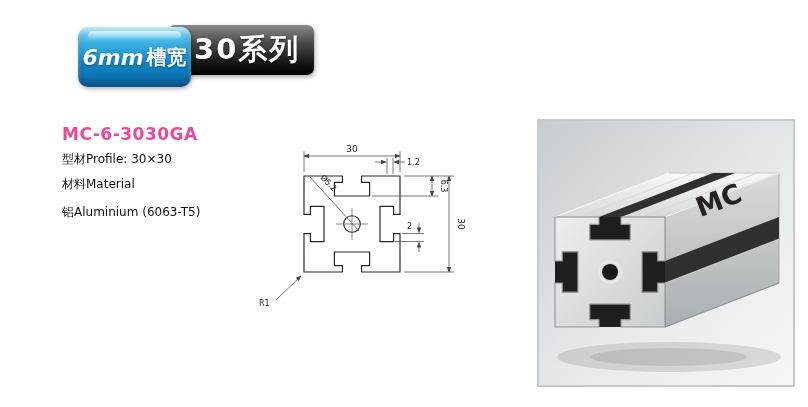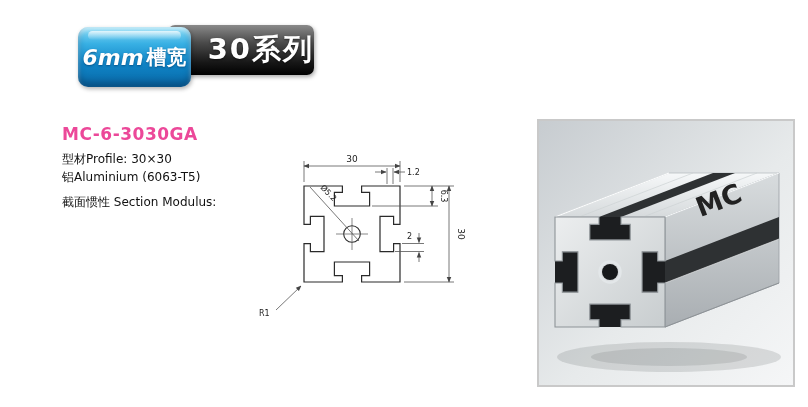--- a/index.html
+++ b/index.html
@@ -8,21 +8,21 @@
     font-family:"DejaVu Sans","Liberation Sans",sans-serif;
     background:#ffffff; position:relative; overflow:hidden;
   }
   .page { position:absolute; inset:0; background:#fff; }
 
   
   .badge-dark {
     position:absolute; left:168px; top:25px; width:146px; height:50px;
     border-radius:7px;
     background:linear-gradient(180deg,#8a8a8a 0%,#4b4b4b 35%,#171717 75%,#000 100%);
-    display:flex; align-items:center; justify-content:flex-end;
+    display:flex; align-items:center; justify-content:flex-start;
     box-shadow:1px 2px 4px rgba(0,0,0,.35);
   }
   .badge-dark .series-text {
     color:#fff; font-weight:bold; font-size:29px; letter-spacing:2px;
     padding-left:26px; text-shadow:0 1px 2px rgba(0,0,0,.6);
   }
   .badge-blue {
     position:absolute; left:78px; top:27px; width:113px; height:60px;
     border-radius:10px;
     background:linear-gradient(180deg,#8edcf5 0%,#38b0e4 28%,#0f83c5 62%,#0a6aa8 100%);
@@ -39,24 +39,24 @@
   .slot-label { color:#fff; font-weight:bold; font-size:20px; text-shadow:0 1px 2px rgba(0,40,80,.5); }
 
   
   .model {
     position:absolute; left:62px; top:124px;
     color:#ec4899; font-size:17px; font-weight:bold; letter-spacing:.5px;
   }
   .specs { position:absolute; left:62px; top:151px; width:220px; font-size:12px; color:#111; }
   .spec  { margin-top:9px; line-height:16px; white-space:nowrap; }
   .spec.first { margin-top:0; }
-  .spec.tight { margin-top:2px; }
+  .spec.tight { margin-top:12px; }
 
   
-  .drawing { position:absolute; left:246px; top:138px; width:240px; height:220px; }
+  .drawing { position:absolute; left:246px; top:128px; width:240px; height:220px; }
   svg text { font-family:"DejaVu Sans","Liberation Sans",sans-serif; fill:#222; }
   .dimline { stroke:#555; stroke-width:.8; fill:none; }
   .profile-line { stroke:#2a2a2a; stroke-width:1.2; fill:#fff; }
   .centerline { stroke:#555; stroke-width:.7; }
 
   
   .photo-box {
     position:absolute; left:537px; top:119px; width:258px; height:268px;
     border:2px solid #c9c9c9; background:#fff;
   }
@@ -72,22 +72,22 @@
   </div>
   <div class="badge-blue">
     <div class="badge-shine"></div>
     <span class="slot-size">6mm</span>
     <span class="slot-label">槽宽</span>
   </div>
 
   <div class="model">MC-6-3030GA</div>
   <div class="specs">
     <div class="spec first">型材Profile: 30×30</div>
+    <div class="spec">材料Material</div>
     <div class="spec tight">铝Aluminium (6063-T5)</div>
-    <div class="spec">截面惯性 Section Modulus:</div>
   </div>
 
   <div class="drawing">
     <svg width="240" height="220" viewBox="0 0 240 220">
       <defs>
         <marker id="arr" viewBox="0 0 10 10" refX="9" refY="5" markerWidth="7" markerHeight="7" orient="auto-start-reverse">
           <path d="M0,1 L10,5 L0,9 z" fill="#444"></path>
         </marker>
       </defs>
 

